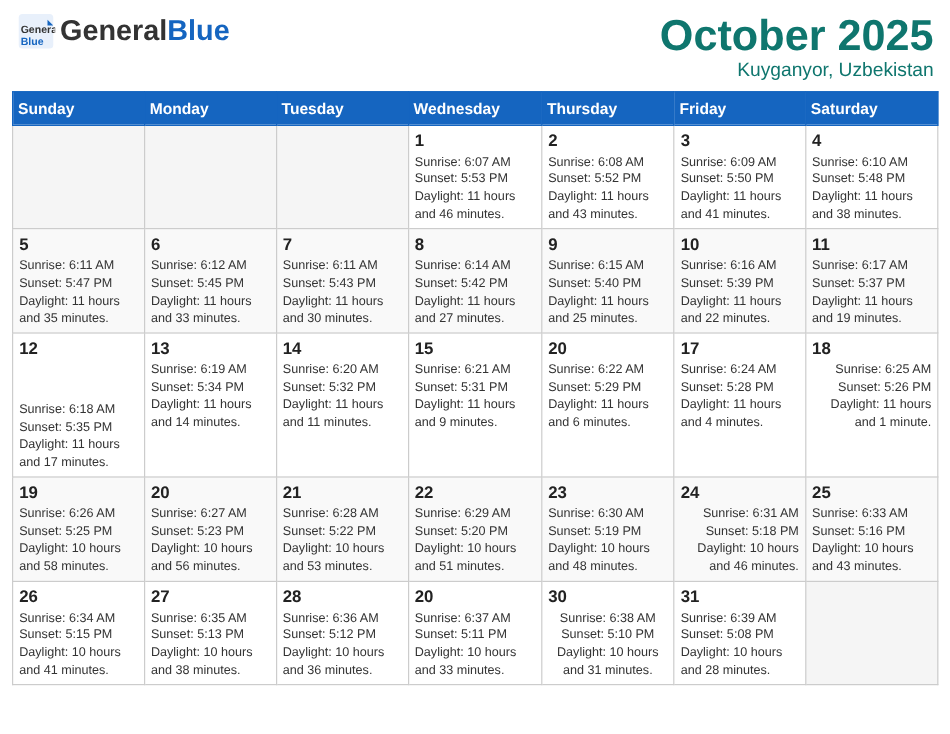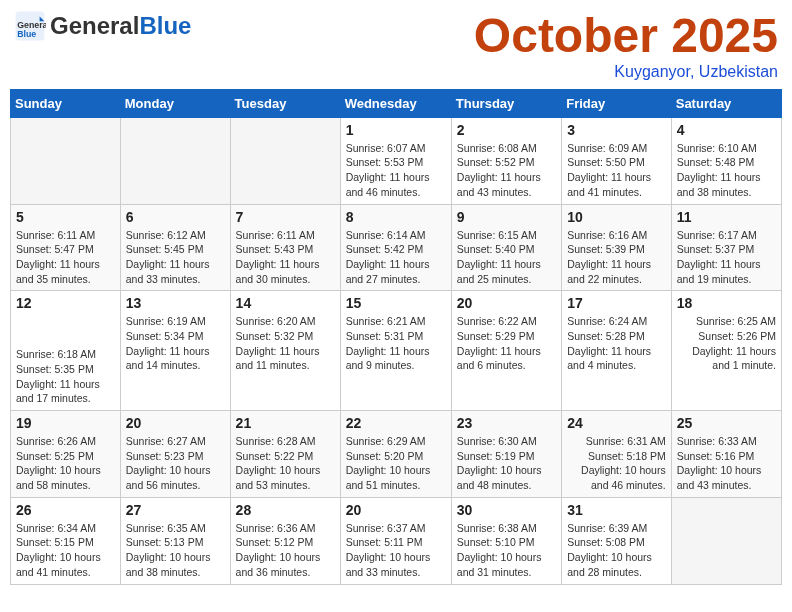--- a/index.html
+++ b/index.html
@@ -28,28 +28,28 @@
       line-height: 1.1;
     }
     .logo-general { color: #333; }
     .logo-blue { color: #1565c0; }
     .logo-icon {
       width: 32px;
       height: 32px;
     }
     .title-block { text-align: right; }
     .month-title {
-      font-size: 48px;
+      font-size: 36px;
       font-weight: bold;
-      color: #c2410c;
+      color: #0f766e;
       line-height: 1.1;
     }
     .location {
       font-size: 16px;
-      color: #1d4ed8;
+      color: #0f766e;
     }
     .calendar {
       width: 100%;
       border-collapse: collapse;
     }
     .calendar th {
       background: #1565c0;
       color: #fff;
       font-size: 13px;
       font-weight: bold;
@@ -302,21 +302,21 @@
 Daylight: 10 hours and 36 minutes.</div>
         </td>
         <td>
           <div class="day-number">20</div>
           <div class="day-info" style="white-space: pre-line;">Sunrise: 6:37 AM
 Sunset: 5:11 PM
 Daylight: 10 hours and 33 minutes.</div>
         </td>
         <td>
           <div class="day-number">30</div>
-          <div class="day-info" style="white-space: pre-line;">Sunrise: 6:38 AM
+          <div class="day-info" style="white-space: pre-line; text-align: center;">Sunrise: 6:38 AM
 Sunset: 5:10 PM
 Daylight: 10 hours and 31 minutes.</div>
         </td>
         <td>
           <div class="day-number">31</div>
           <div class="day-info" style="white-space: pre-line;">Sunrise: 6:39 AM
 Sunset: 5:08 PM
 Daylight: 10 hours and 28 minutes.</div>
         </td>
         <td class="empty"></td>

